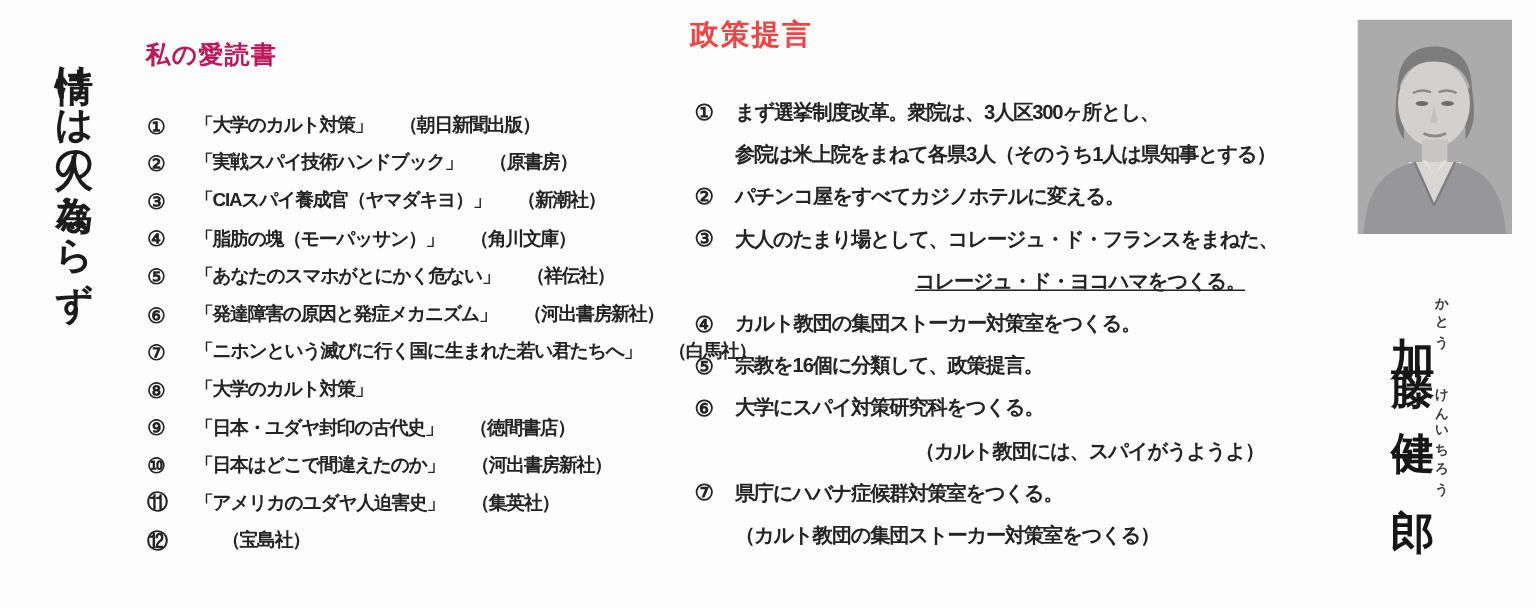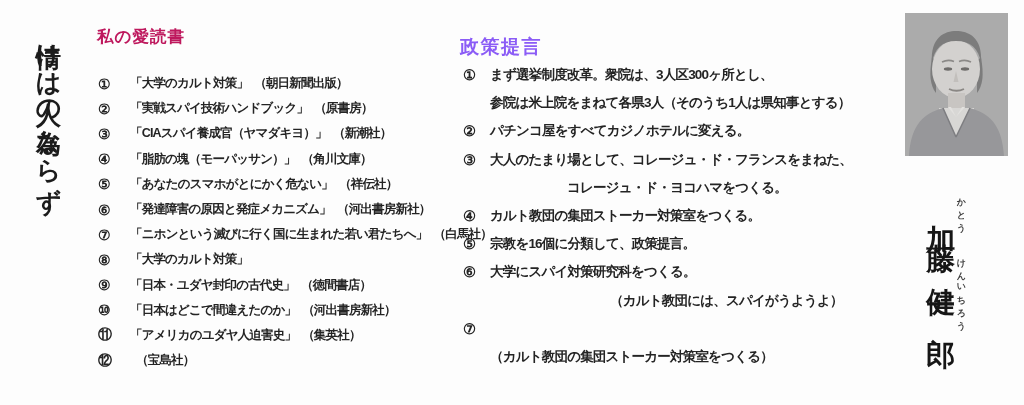--- a/index.html
+++ b/index.html
@@ -23,26 +23,26 @@
     position:absolute; left:97px; top:26px;
     font-size:16.5px; font-weight:800; letter-spacing:1px; color:#be185d;
   }
   .book-list { position:absolute; left:98px; top:71px; width:372px; }
   .book-row {
     display:flex; align-items:center; height:25.2px;
     font-size:12.5px; font-weight:600; letter-spacing:-0.8px;
     color:#242424; white-space:nowrap;
   }
   .book-row .num { flex:none; width:32px; font-size:14px; letter-spacing:0; }
-  .bpub { margin-left:6px; }
+  .bpub { margin-left:18px; }
 
   
   .policies-title {
-    position:absolute; left:460px; top:34px;
-    font-size:19px; font-weight:800; letter-spacing:1.5px; color:#8b5cf6;
+    position:absolute; left:460px; top:10px;
+    font-size:19px; font-weight:800; letter-spacing:1.5px; color:#ef4444;
   }
   .policy-list { position:absolute; left:463px; top:61px; width:450px; }
   .policy-row {
     display:flex; align-items:center; height:28.2px;
     font-size:13.5px; font-weight:600; letter-spacing:-0.8px;
     color:#242424; white-space:nowrap;
   }
   .policy-row .num { flex:none; width:27px; font-size:14.5px; letter-spacing:0; }
 
   
@@ -142,40 +142,41 @@
       <div class="policy-row">
         <div class="num">②</div>
         <div class="ptext">パチンコ屋をすべてカジノホテルに変える。</div>
       </div>
       <div class="policy-row">
         <div class="num">③</div>
         <div class="ptext">大人のたまり場として、コレージュ・ド・フランスをまねた、</div>
       </div>
       <div class="policy-row">
         <div class="num"></div>
-        <div class="ptext" style="margin-left: 77px;">コレージュ・ド・ヨコハマをつくる。</div>
+        <div class="ptext" style="margin-left: 120px; text-decoration: underline;">コレージュ・ド・ヨコハマをつくる。</div>
       </div>
       <div class="policy-row">
         <div class="num">④</div>
         <div class="ptext">カルト教団の集団ストーカー対策室をつくる。</div>
       </div>
       <div class="policy-row">
         <div class="num">⑤</div>
         <div class="ptext">宗教を16個に分類して、政策提言。</div>
       </div>
       <div class="policy-row">
         <div class="num">⑥</div>
         <div class="ptext">大学にスパイ対策研究科をつくる。</div>
       </div>
       <div class="policy-row">
         <div class="num"></div>
         <div class="ptext" style="margin-left: 120px;">（カルト教団には、スパイがうようよ）</div>
       </div>
       <div class="policy-row">
         <div class="num">⑦</div>
+        <div class="ptext">県庁にハバナ症候群対策室をつくる。</div>
       </div>
       <div class="policy-row">
         <div class="num"></div>
         <div class="ptext">（カルト教団の集団ストーカー対策室をつくる）</div>
       </div>
     </div>
 
   <div class="photo">
     <svg viewBox="0 0 103 143" xmlns="http://www.w3.org/2000/svg">
       <rect width="103" height="143" fill="#ababab"></rect>

